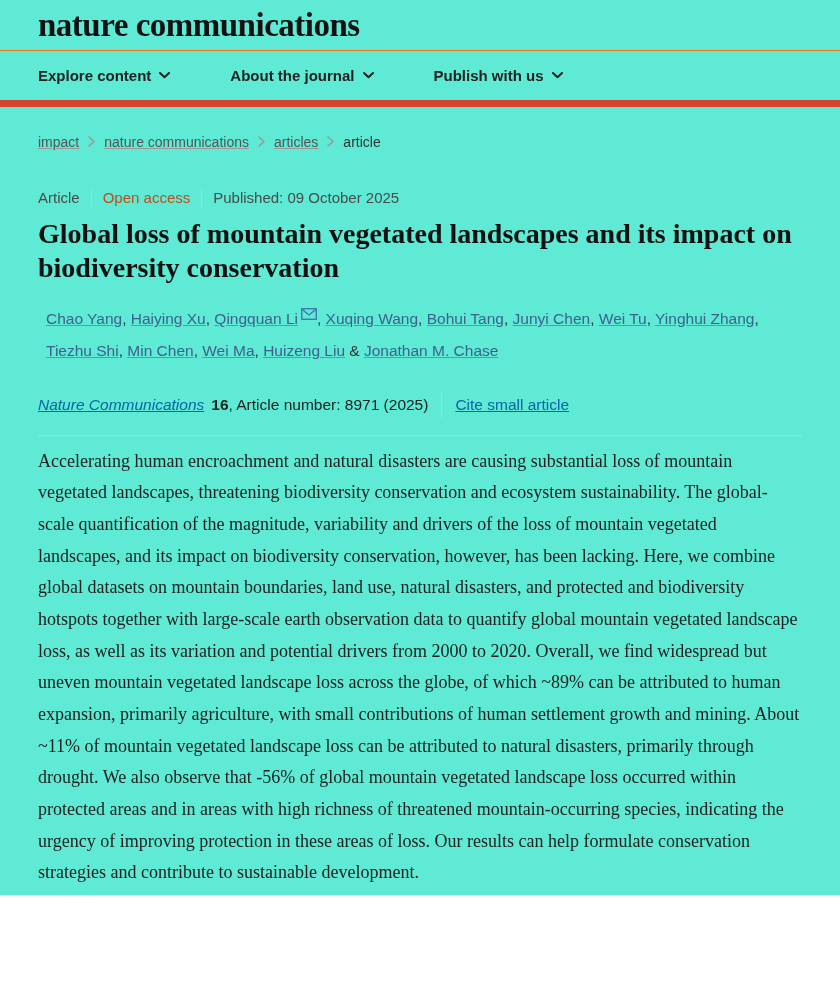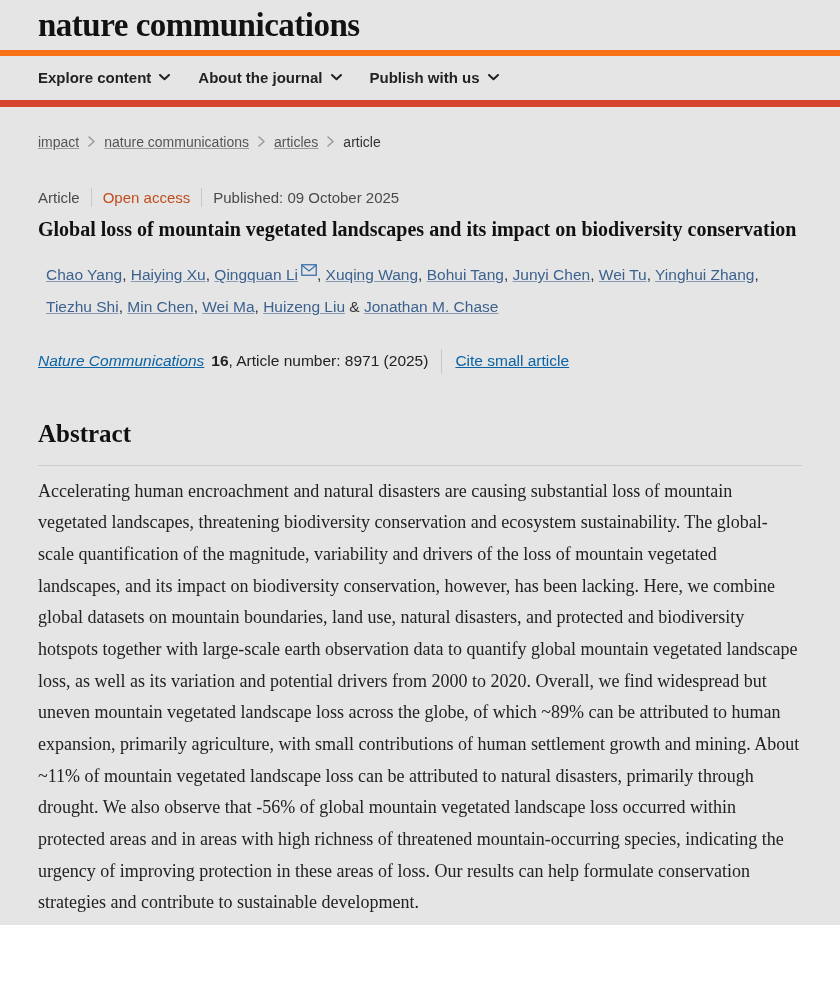--- a/index.html
+++ b/index.html
@@ -2,43 +2,43 @@
 <html style="--accent-red: #d6442d; --link-blue: #0b63a5; --author-link: #3c628e; --open-access-link: #c14d1d; --logo-black: #121212;"><head>
 <meta charset="utf-8">
 <style>
   * { box-sizing: border-box; }
   html, body { margin: 0; padding: 0; background: #fff; }
   body {
     font-family: "Liberation Sans", sans-serif;
     color: #222;
     width: 840px;
   }
-  .page { width: 840px; background: #e5e5e5; }
+  .page { width: 840px; background: #5eead4; }
 
   
   .site-header { padding: 6px 38px 4px; }
   .logo {
     font-family: "Liberation Serif", serif;
     font-weight: 700;
     font-size: 33px;
     letter-spacing: -0.5px;
     color: var(--logo-black, #121212);
     text-decoration: none;
     display: inline-block;
     line-height: 1.2;
   }
 
   
   .main-nav {
-    border-top: 6px solid #f97316;
+    border-top: 1px solid #f97316;
     height: 50px;
     padding: 0 38px;
     display: flex;
     align-items: center;
-    gap: 28px;
+    gap: 60px;
   }
   .nav-item {
     display: inline-flex;
     align-items: center;
     gap: 8px;
     font-size: 15px;
     font-weight: 700;
     color: #222;
     text-decoration: none;
     cursor: pointer;
@@ -78,21 +78,21 @@
   .vsep.tall { height: 25px; margin: 0 13px; }
   .open-access {
     color: var(--open-access-link, #c14d1d);
     cursor: pointer;
   }
 
   
   h1.article-title {
     font-family: "Liberation Serif", serif;
     font-weight: 700;
-    font-size: 20px;
+    font-size: 28px;
     line-height: 1.22;
     color: #111;
     margin: 10px 0 0;
     max-width: 764px;
   }
 
   
   .authors {
     margin: 18px 8px 0;
     font-size: 15.5px;
@@ -239,19 +239,18 @@
 
     <div class="citation">
       <a class="journal-link">Nature Communications</a>
       <span class="volume">16</span>
       <span>, Article number: 8971 (2025)</span>
       <span class="vsep tall"></span>
       <a class="cite-link">Cite small article</a>
     </div>
 
     <section>
-      <h2 class="abstract-heading">Abstract</h2>
       <hr class="abstract-divider">
       <p class="abstract-text">Accelerating human encroachment and natural disasters are causing substantial loss of mountain vegetated landscapes, threatening biodiversity conservation and ecosystem sustainability. The global-scale quantification of the magnitude, variability and drivers of the loss of mountain vegetated landscapes, and its impact on biodiversity conservation, however, has been lacking. Here, we combine global datasets on mountain boundaries, land use, natural disasters, and protected and biodiversity hotspots together with large-scale earth observation data to quantify global mountain vegetated landscape loss, as well as its variation and potential drivers from 2000 to 2020. Overall, we find widespread but uneven mountain vegetated landscape loss across the globe, of which ~89% can be attributed to human expansion, primarily agriculture, with small contributions of human settlement growth and mining. About ~11% of mountain vegetated landscape loss can be attributed to natural disasters, primarily through drought. We also observe that -56% of global mountain vegetated landscape loss occurred within protected areas and in areas with high richness of threatened mountain-occurring species, indicating the urgency of improving protection in these areas of loss. Our results can help formulate conservation strategies and contribute to sustainable development.</p>
     </section>
 
   </div>
 </div>
 
 </body></html>

